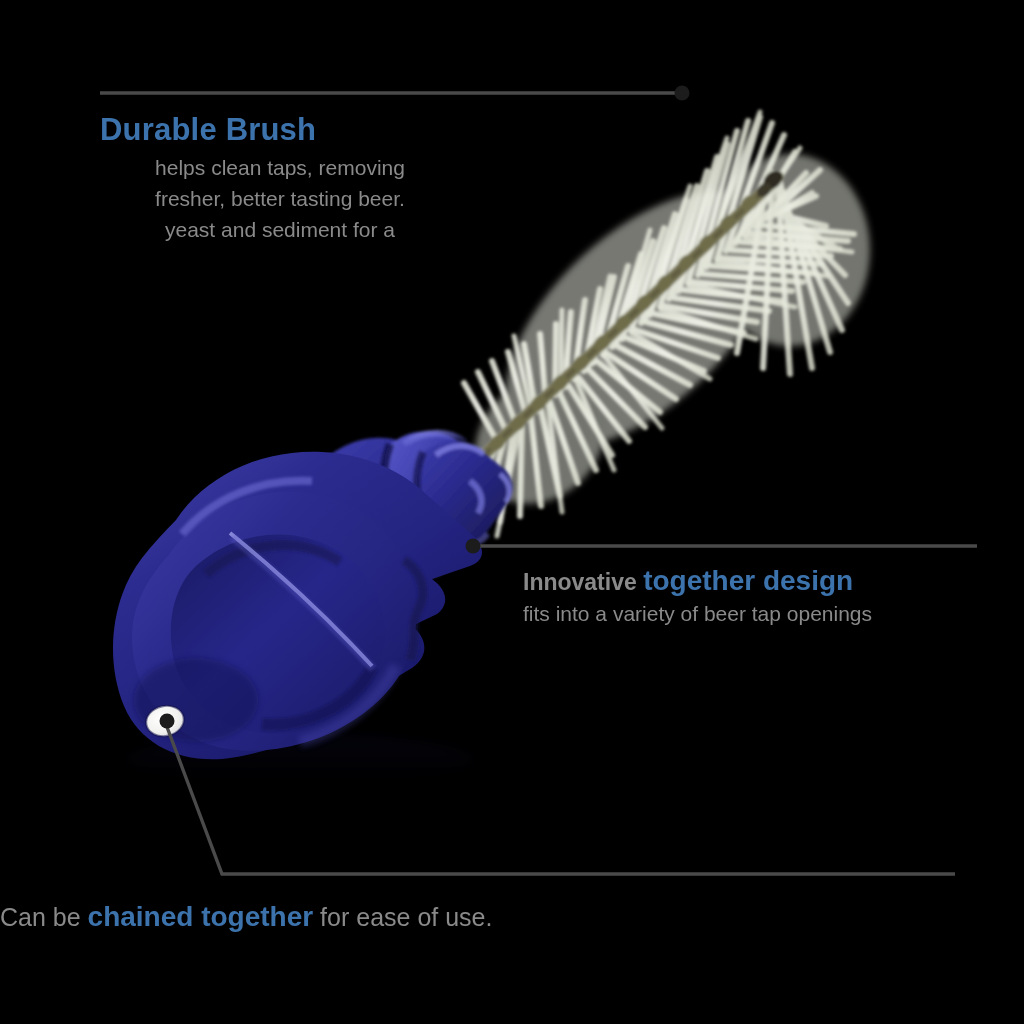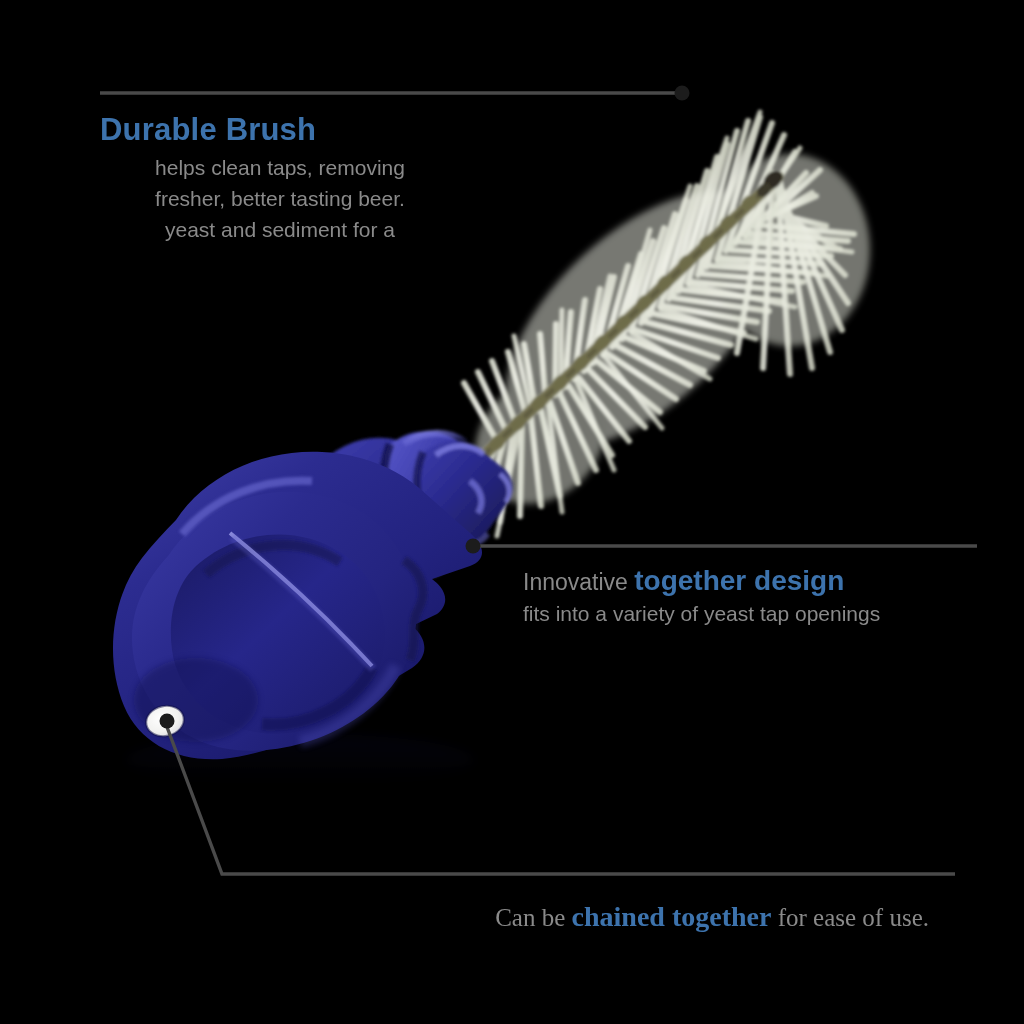--- a/index.html
+++ b/index.html
@@ -79,29 +79,29 @@
     margin: 0;
     white-space: nowrap;
   }
   #callout-stepped-design .strong {
     font-weight: bold;
     color: #3D73AD;
     font-size: 28px;
   }
   #callout-stepped-design .soft {
     color: #8A8A8A;
+    font-weight: bold;
   }
 
   
   #callout-chained-together {
     left: 0px;
     top: 900px;
     width: 929px;
-    text-align: right;
-    font-family: Liberation Serif, serif;
+    text-align: left;
   }
   #callout-chained-together .line1 {
     font-size: 25px;
     line-height: 34px;
     margin: 0;
     white-space: nowrap;
   }
   #callout-chained-together .strong {
     font-weight: bold;
     color: #3D73AD;
@@ -430,20 +430,20 @@
     <div class="callout-heading">Durable Brush</div>
     <div class="callout-body">
       <div>helps clean taps, removing</div>
       <div>fresher, better tasting beer.</div>
       <div>yeast and sediment for a</div>
     </div>
   </div>
 
   <div class="callout" id="callout-stepped-design">
     <div class="line1"><span class="soft">Innovative </span><span class="strong">together design</span></div>
-    <div class="line2 callout-body">fits into a variety of yeast tap openings</div>
+    <div class="line2 callout-body">fits into a variety of beer tap openings</div>
   </div>
 
   <div class="callout" id="callout-chained-together">
     <div class="line1"><span class="soft">Can be </span><span class="strong">chained together</span><span class="soft"> for ease of use.</span></div>
   </div>
 
 </div>
 
 </body></html>

